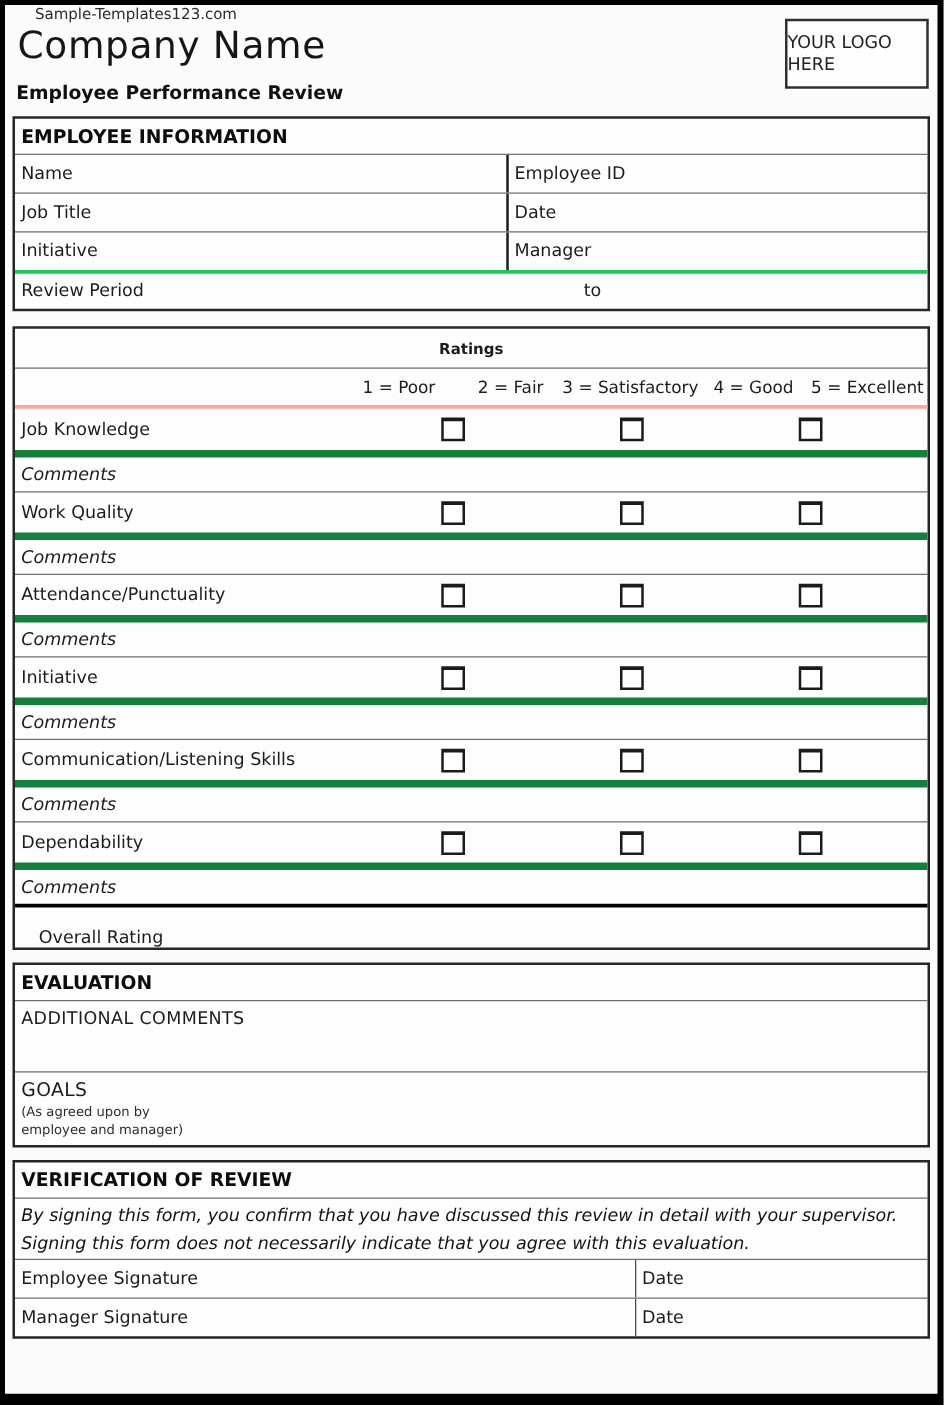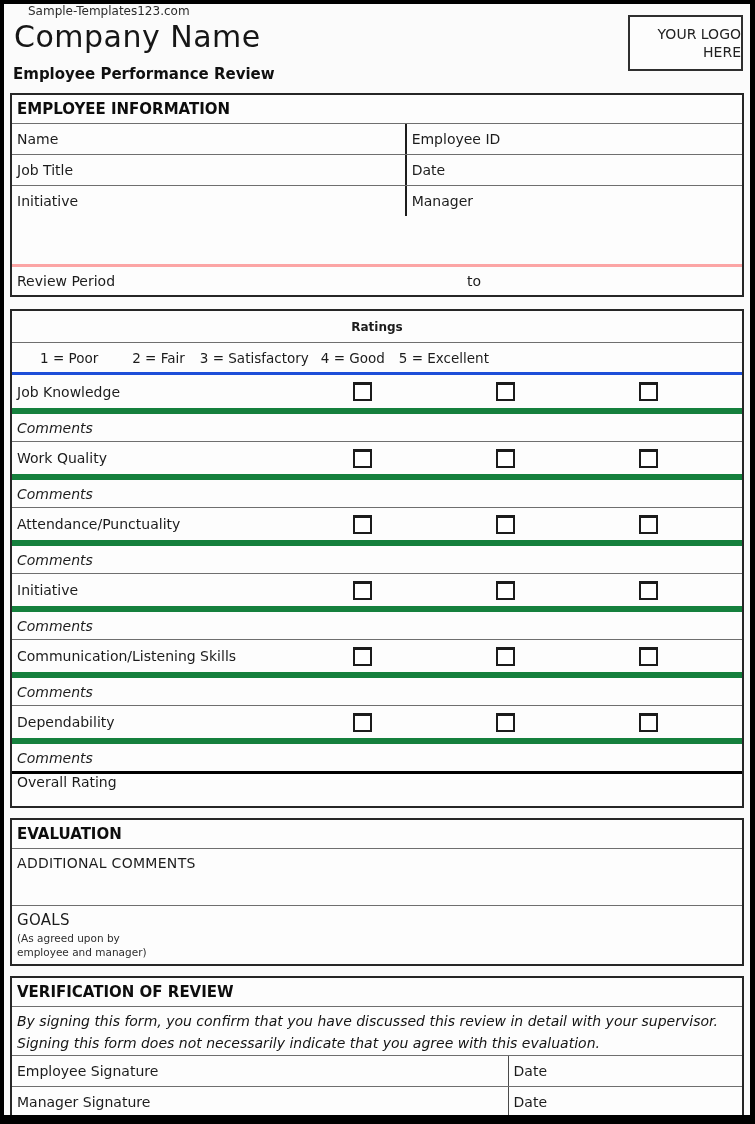--- a/index.html
+++ b/index.html
@@ -5,52 +5,52 @@
   * { box-sizing: border-box; margin: 0; padding: 0; }
   html,body { width: 755px; }
   body { font-family: "DejaVu Sans", "Liberation Sans", sans-serif; color: #1c1c1c; }
   .frame { width: 755px; height: 1124px; background: #000; padding: 4px 5px 9px 4px; }
   .page { width: 746px; height: 1111px; background: #fbfbfb; padding: 0 6px; overflow: hidden; }
 
   
   .watermark { font-size: 12px; line-height: 15px; height: 15px; color: #2b2b2b; padding-left: 2px; margin-left: 16px; }
   .head-row { position: relative; }
   .company-name { font-size: 30px; line-height: 36px; font-weight: 400; color: #161616; padding-left: 4px; letter-spacing: 0.5px; }
-  .logo-box { position: absolute; top: -4px; right: 1px; width: 115px; height: 56px; border: 2px solid #2f2f2f; background: #fdfdfd; display: flex; align-items: center; justify-content: center; text-align: right; font-size: 14px; line-height: 18px; color: #222; }
+  .logo-box { position: absolute; top: -4px; right: 1px; width: 115px; height: 56px; border: 2px solid #2f2f2f; background: #fdfdfd; display: flex; align-items: center; justify-content: center; text-align: left; font-size: 14px; line-height: 18px; color: #222; }
   .form-title { font-size: 15px; font-weight: 700; margin-top: 10px; height: 20px; padding-left: 3px; color: #101010; }
   .header-block { margin-bottom: 8px; }
 
   
   .sect { border: 2px solid #262626; background: #fdfdfd; width: 734px; }
   .sect-header { height: 28px; display: flex; align-items: center; padding-left: 5px; font-size: 15px; font-weight: 700; color: #0d0d0d; }
   .row { border-top: 1px solid #6f6f6f; gap: 24px; }
-  .row.thick { border-top: 3px solid #fca5a5; margin-top: 48px; }
+  .row.thick { border-top: 3px solid #22c55e; }
 
   
   .ei-row { height: 31px; display: grid; grid-template-columns: 50.5% 49.5%; }
   .ei-cell { display: flex; align-items: center; padding-left: 5px; font-size: 14px; }
   .ei-cell.right { border-left: 2px solid #1d1d1d; }
   .ei-review { height: 31px; position: relative; display: flex; align-items: center; padding-left: 5px; font-size: 14px; }
   .ei-to { position: absolute; left: 455px; top: 0; height: 100%; display: flex; align-items: center; }
 
   
   .rt-header { height: 31px; display: flex; align-items: center; justify-content: center; font-size: 12px; font-weight: 700; }
-  .legend-row { height: 33px; display: flex; align-items: center; font-size: 13.5px; padding-right: 3px; border-top: 1px solid #6f6f6f; border-bottom: 3px solid #1d4ed8; padding-left: 28px; }
+  .legend-row { height: 33px; display: flex; align-items: center; justify-content: flex-end; font-size: 13.5px; padding-right: 3px; border-top: 1px solid #6f6f6f; border-bottom: 3px solid #fca5a5; }
   .legend-row span:nth-child(2) { margin-left: 34px; }
   .legend-row span:nth-child(3) { margin-left: 15px; }
   .legend-row span:nth-child(4) { margin-left: 12px; }
   .legend-row span:nth-child(5) { margin-left: 14px; }
   .rating-row { height: 33px; display: grid; grid-template-columns: 255px repeat(5, 95px); align-items: center; gap: 48px; }
   .rating-row { border-top: 1px solid #6f6f6f; }
   .rating-row.first { border-top: none; }
   .rating-label { font-size: 14px; padding-left: 5px; }
   .cbx-cell { display: flex; justify-content: center; align-items: center; }
   .cbx { width: 19px; height: 19px; border: 2px solid #1b1b1b; border-top-width: 3px; background: #fff; cursor: pointer; }
   .comments-row { height: 33px; font-size: 14px; font-style: italic; display: flex; align-items: center; padding-left: 5px; border-top: 6px solid #15803d; }
-  .overall-row { height: 35px; font-size: 14px; display: flex; align-items: flex-start; padding-left: 5px; border-top: 3px solid #000; }
+  .overall-row { height: 35px; font-size: 14px; display: flex; align-items: flex-end; padding-left: 19px; border-top: 3px solid #000; }
 
   
   .ac-cell { height: 57px; font-size: 14px; padding: 6px 0 0 5px; letter-spacing: 0.3px; }
   .goals-cell { height: 59px; padding: 5px 0 0 5px; }
   .goals-label { font-size: 15px; letter-spacing: 0.3px; }
   .goals-note { font-size: 10.5px; line-height: 14px; color: #2e2e2e; margin-top: 2px; }
 
   
   .vr-statement { font-size: 14px; line-height: 22px; font-style: italic; padding: 3px 6px 3px 5px; height: 49px; color: #141414; }
   .sig-row { height: 31px; display: grid; grid-template-columns: 64.6% 35.4%; }

